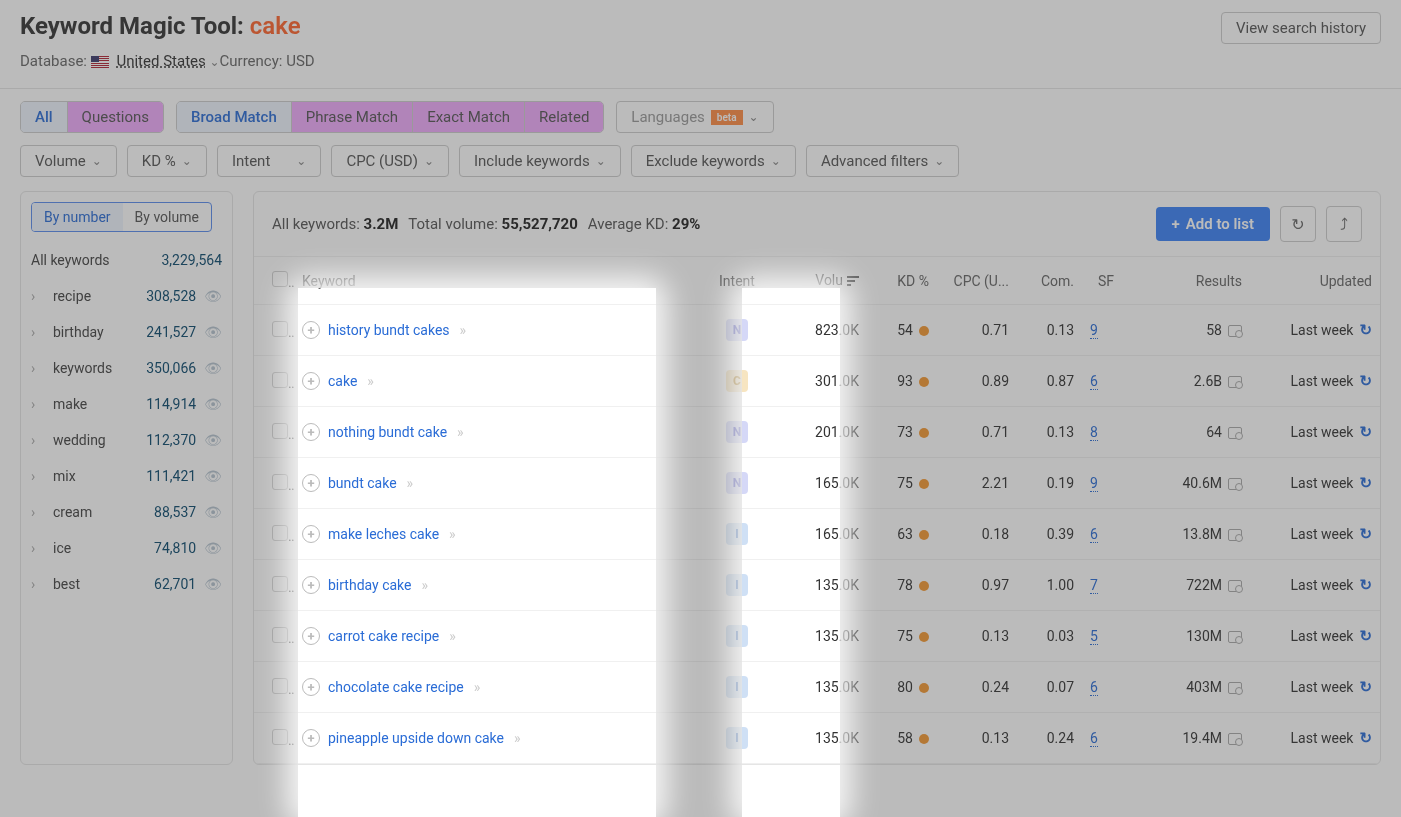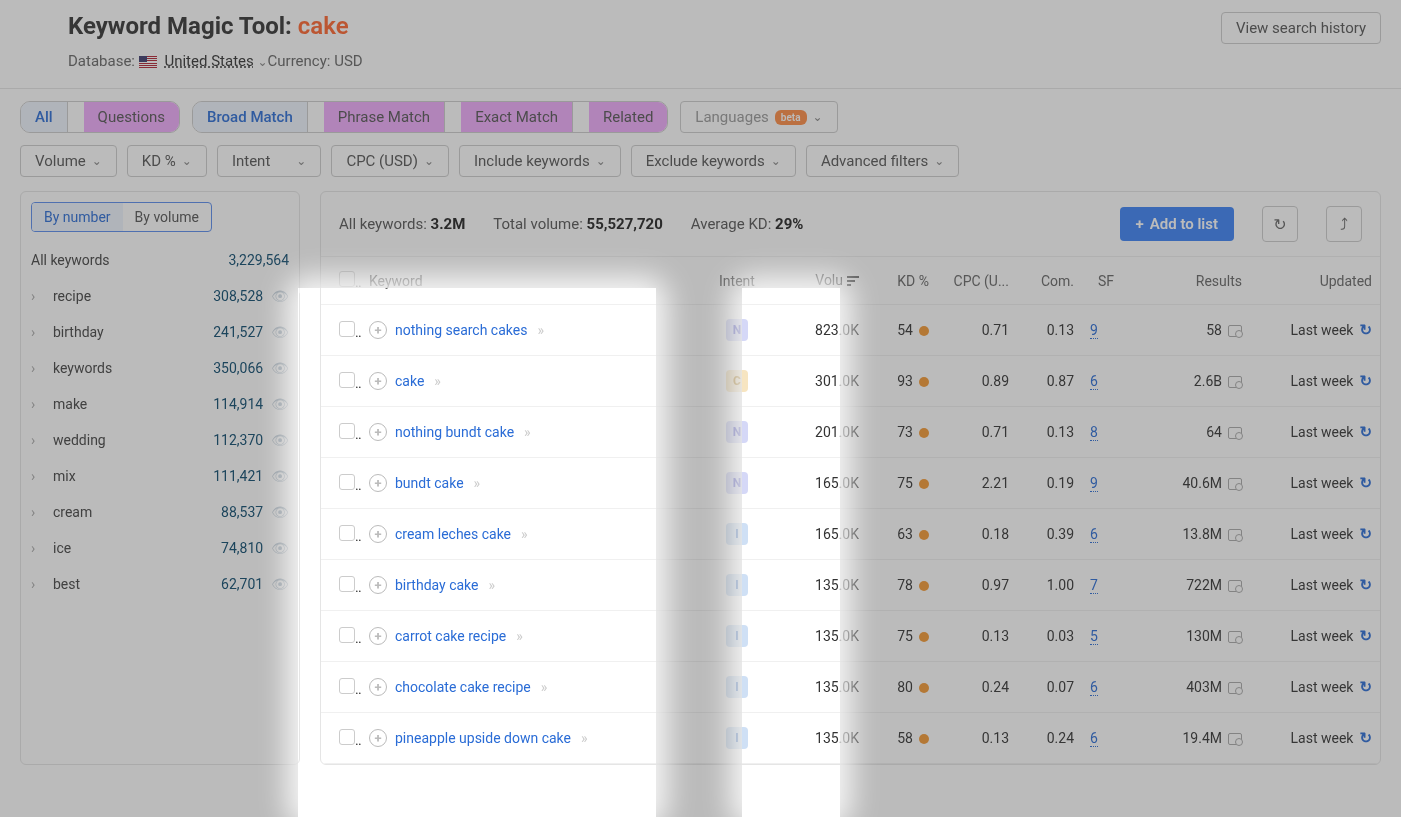--- a/index.html
+++ b/index.html
@@ -1,48 +1,48 @@
 <!DOCTYPE html>
 <html><head>
 <meta charset="utf-8">
 <style>
   * { box-sizing: border-box; margin:0; padding:0; font-family: -apple-system, BlinkMacSystemFont, "Segoe UI", Roboto, Arial, sans-serif; }
   body { background:#fff; color:#333; width:1401px; height:817px; overflow:hidden; position:relative; }
-  .header { padding:12px 20px 14px 20px; display:flex; justify-content:space-between; align-items:flex-start;margin-left:48px;}
+  .header { padding:12px 20px 14px 20px; display:flex; justify-content:space-between; align-items:flex-start;}
   .title-line { font-size:24px; font-weight:700; color:#333;}
   .title-line .kw { color:#ff642d; font-weight:600;}
   .sub-line { margin-top:12px; font-size:15px; color:#666; display:flex; align-items:center;}
   .sub-line a { color:#333; text-decoration:underline dotted;}
   .flag { display:inline-block; width:18px; height:12px; background:linear-gradient(180deg,#b22234 0 7.7%,#fff 7.7% 15.4%,#b22234 15.4% 23%,#fff 23% 30.7%,#b22234 30.7% 38.4%,#fff 38.4% 46%,#b22234 46% 53.8%,#fff 53.8% 61.5%,#b22234 61.5% 69.2%,#fff 69.2% 76.9%,#b22234 76.9% 84.6%,#fff 84.6% 92.3%,#b22234 92.3% 100%); position:relative; vertical-align:middle; margin-right:4px;}
   .flag::before{content:"";position:absolute;left:0;top:0;width:8px;height:6px;background:#3c3b6e;}
   .btn { border:1px solid #ccc; border-radius:4px; background:#fff; padding:6px 14px; font-size:15px; color:#555; cursor:pointer; display:inline-flex; align-items:center; gap:6px;}
   .hr { border-top:1px solid #e5e5e5; margin:4px 0 0 0;}
   .filters-row { padding:12px 20px; display:flex; gap:12px; align-items:center; flex-wrap:wrap;}
-  .pill-group { display:inline-flex; border:1px solid #ccc; border-radius:10px; overflow:hidden;gap:16px;}
+  .pill-group { display:inline-flex; border:1px solid #ccc; border-radius:5px; overflow:hidden;}
   .pill-group .pill { padding:6px 14px; font-size:15px; color:#555; cursor:pointer; border-right:1px solid #ccc; background:#f0abfc;}
   .pill-group .pill:last-child{border-right:none;}
   .pill-group .pill.active{ background:#eef4fd; color:#2a6cd6; font-weight:500;}
-  .badge-beta { background:#ff8c44; color:#fff; font-size:10px; padding:2px 6px; border-radius:6px; font-weight:600;}
+  .badge-beta { background:#ff8c44; color:#fff; font-size:10px; padding:2px 6px; border-radius:0; font-weight:600;}
   .chev { font-size:12px; color:#888;}
   .filters-row2 { padding:0 36px 14px 20px; display:flex; gap:10px; flex-wrap:wrap;}
   .content { display:flex; padding:0 20px; gap:20px;}
-  .sidebar { width:280px; flex-shrink:0; border:1px solid #e5e5e5; border-radius:6px; padding:10px 0; max-height:580px; overflow-y:auto; position:relative;}
+  .sidebar { width:213px; flex-shrink:0; border:1px solid #e5e5e5; border-radius:6px; padding:10px 0; max-height:580px; overflow-y:auto; position:relative;}
   .sidebar::-webkit-scrollbar{width:8px;}
   .sidebar::-webkit-scrollbar-thumb{background:#ccc;border-radius:4px;}
   .seg { display:inline-flex; border:1px solid #5a8dee; border-radius:4px; overflow:hidden; margin:0 10px 10px 10px;}
   .seg .s{ padding:6px 12px; font-size:14px; cursor:pointer;}
   .seg .s.active{ background:#eef4fd; color:#2a6cd6;}
   .seg .s:not(.active){ color:#555;}
   .side-row { display:flex; align-items:center; padding:10px 10px; font-size:14px; color:#444; cursor:pointer; gap:8px;}
   .side-row .arr{ color:#aaa; font-size:14px; width:14px;}
   .side-row .lbl{ flex:1;}
   .side-row .cnt{ color:#0c4a6e;}
   .eye{ color:#b6c4d0; font-size:14px;}
   .main { flex:1; border:1px solid #e5e5e5; border-radius:6px; overflow:hidden; min-width:0;}
-  .stats-bar { display:flex; align-items:center; padding:14px 18px; gap:28px; border-bottom:1px solid #eee;}
+  .stats-bar { display:flex; align-items:center; padding:14px 18px; gap:10px; border-bottom:1px solid #eee;}
   .stats-bar .stat { font-size:15px; color:#555;}
   .stats-bar .stat b{ color:#222; font-weight:700;}
   .stats-bar .spacer{flex:1;}
   .btn-primary { background:#3b82f6; color:#fff; border:none; border-radius:4px; padding:8px 16px; font-size:15px; font-weight:600; cursor:pointer; display:inline-flex; align-items:center; gap:6px;}
   .icon-btn{ width:36px; height:36px; border:1px solid #ccc; border-radius:4px; background:#fff; display:inline-flex; align-items:center; justify-content:center; cursor:pointer; color:#666; font-size:16px;}
   table { width:100%; border-collapse:collapse; table-layout: fixed;}
   th,td { padding:14px 8px; font-size:14px; text-align:right; border-bottom:1px solid #f0f0f0; white-space:nowrap; overflow:hidden; text-overflow:ellipsis;}
   th { font-weight:400; color:#666; position:sticky; top:12px; background:#fff;}
   td { color:#333;}
   th:first-child,td:first-child{ text-align:left; padding-left:18px; width:40px;}
@@ -273,21 +273,21 @@
           <th>Results</th>
           <th>Updated</th>
         </tr>
       </thead>
       <tbody id="tbody">
           <tr>
             <td><span class="chk"></span></td>
             <td>
               <span class="kw-cell">
                 <span class="add-ico">+</span>
-                <a class="kw-link">nothing search cakes</a>
+                <a class="kw-link">history bundt cakes</a>
                 <span class="dbl-chev">»</span>
               </span>
             </td>
             <td style="text-align:center"><span class="intent-badge intent-N">N</span></td>
             <td>823.0K</td>
             <td>54<span class="kd-dot"></span></td>
             <td>0.71</td>
             <td>0.13</td>
             <td style="text-align:left"><span class="sf">9</span></td>
             <td>58<span class="res-ico"></span></td>
@@ -345,21 +345,21 @@
             <td>0.19</td>
             <td style="text-align:left"><span class="sf">9</span></td>
             <td>40.6M<span class="res-ico"></span></td>
             <td>Last week<span class="refresh-sm">↻</span></td>
           </tr>
           <tr>
             <td><span class="chk"></span></td>
             <td>
               <span class="kw-cell">
                 <span class="add-ico">+</span>
-                <a class="kw-link">cream leches cake</a>
+                <a class="kw-link">make leches cake</a>
                 <span class="dbl-chev">»</span>
               </span>
             </td>
             <td style="text-align:center"><span class="intent-badge intent-I">I</span></td>
             <td>165.0K</td>
             <td>63<span class="kd-dot"></span></td>
             <td>0.18</td>
             <td>0.39</td>
             <td style="text-align:left"><span class="sf">6</span></td>
             <td>13.8M<span class="res-ico"></span></td>

